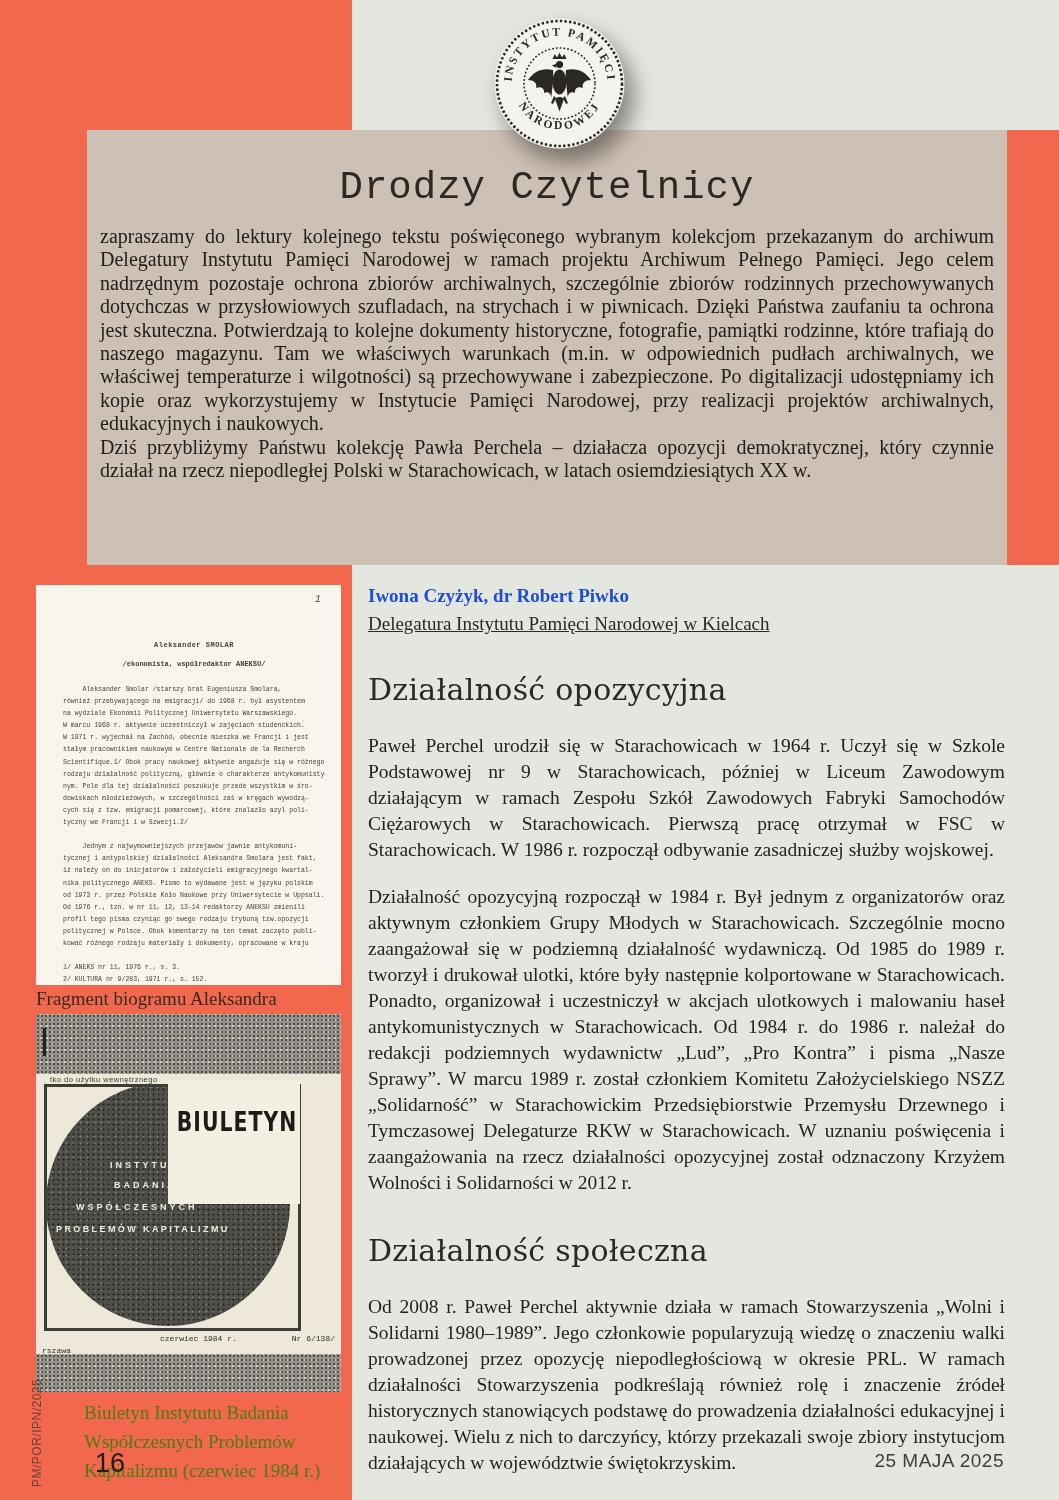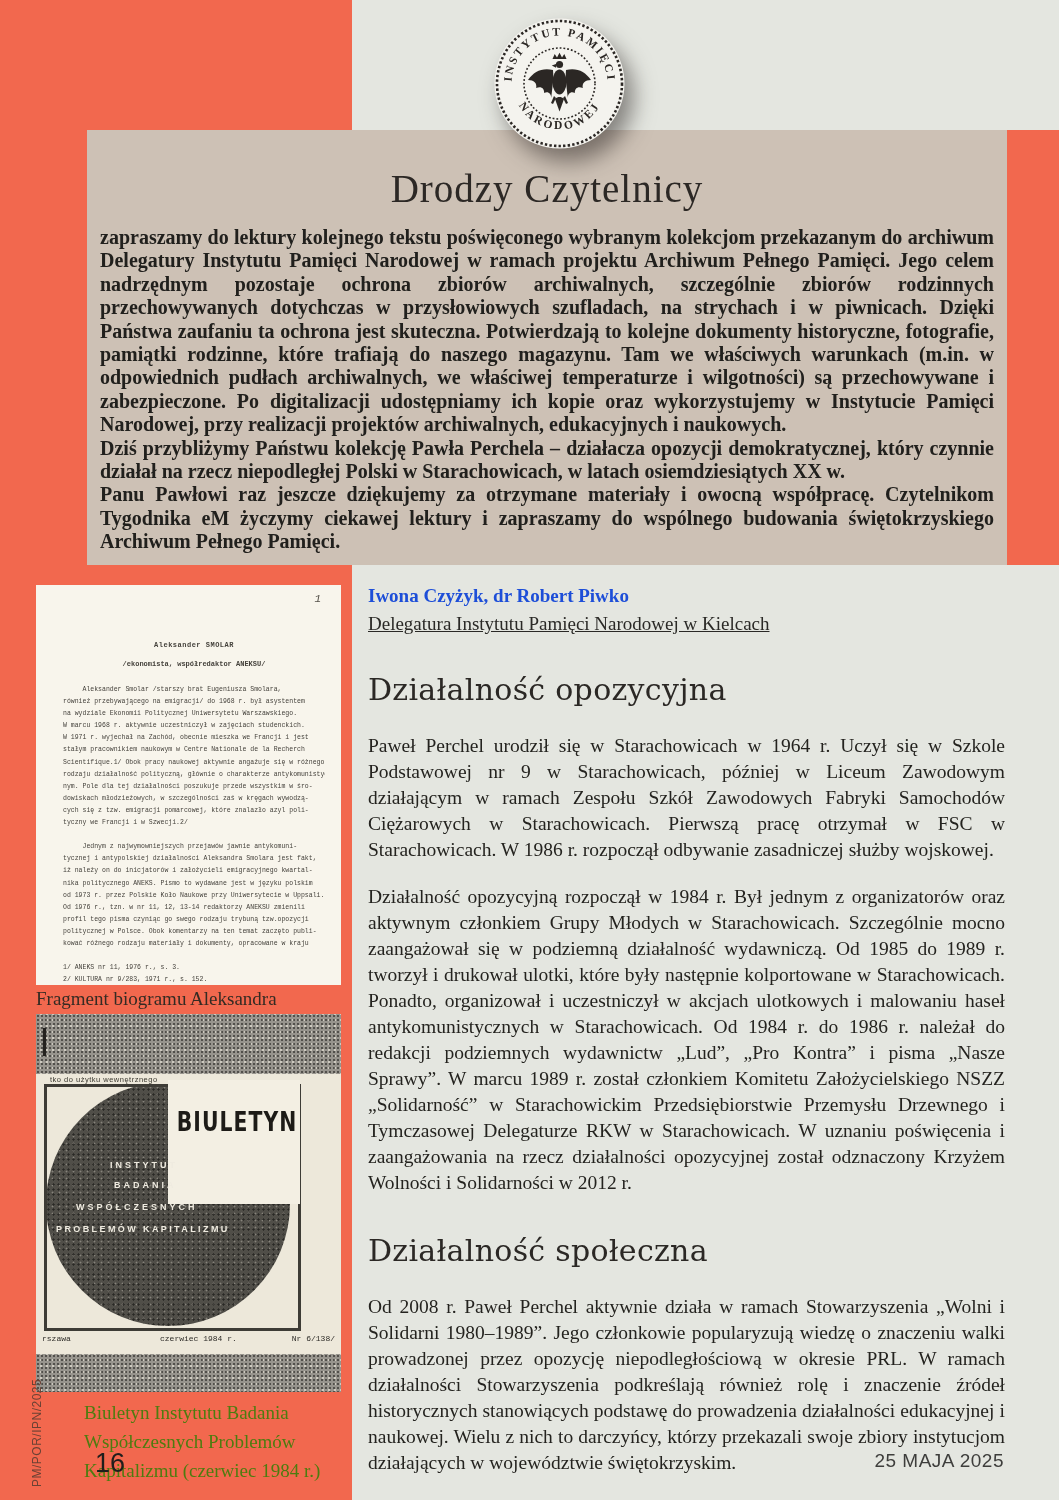--- a/index.html
+++ b/index.html
@@ -18,24 +18,24 @@
   .coral-band{position:absolute; left:0; top:130px; width:1059px; height:435px; background:var(--coral); z-index:1;}
   .intro-box{
     position:absolute; left:87px; top:130px; width:920px; height:435px;
     background:var(--beige); z-index:2; padding:20px 13px 0 13px;
   }
   
   .seal{position:absolute; left:492px; top:16px; width:135px; height:135px; z-index:3;
         filter:drop-shadow(9px 13px 11px rgba(35,30,28,.5));}
   
   .intro-title{
-    font-family:Liberation Serif, serif; font-weight:500; font-size:39px; letter-spacing:1px;
+    font-family:Liberation Mono, monospace; font-weight:500; font-size:39px; letter-spacing:1px;
     text-align:center; color:#2c2825; margin-top:16px;
   }
-  .intro-text{margin-top:15px;font-weight:bold;}
+  .intro-text{margin-top:15px;}
   .intro-text p{
     font-size:20px; line-height:23.4px; text-align:justify; color:#21201d;
   }
   
   .article{position:absolute; left:368px; top:585px; width:637px; z-index:2;}
   .byline-authors{font-size:19px; font-weight:bold; color:#1d4ed8;}
   .byline-aff{font-size:19px; margin-top:6px; color:#2a2926;text-decoration:underline;}
   .article h2{
     font-family:"DejaVu Serif", serif; font-weight:400; font-size:30px; color:#2b2825;
     margin:37px 0 26px 0; letter-spacing:.3px;
@@ -91,21 +91,21 @@
     letter-spacing:1px; transform:scale(1.02,1.3);
   }
   .cov-line{position:absolute; font-family:"Liberation Sans", sans-serif; font-weight:bold;
             color:#EFEBE0; font-size:9px; letter-spacing:3px; white-space:nowrap;text-align:right;}
   .cl1{left:74px; top:146px;}
   .cl2{left:78px; top:166px;}
   .cl3{left:40px; top:188px;}
   .cl4{left:20px; top:210px; letter-spacing:2.4px;}
   .cov-footer{position:absolute; left:6px; top:320px; width:293px;
               font-family:"Liberation Mono", monospace; font-size:8px; color:#2e2c28;}
-  .cov-footer .fl{position:absolute; left:0; top:0;text-align:center;}
+  .cov-footer .fl{position:absolute; left:0; top:12px;text-align:center;}
   .cov-footer .fc{position:absolute; left:118px; top:0;}
   .cov-footer .fr{position:absolute; right:0; top:0;}
   .caption2{
     position:absolute; left:84px; top:1398px; width:258px; z-index:2;
     font-size:19px; line-height:29px; color:#4d7c0f;
   }
   .spine{position:absolute; left:30px; top:1484px; z-index:2; width:0; height:0;}
   .spine span{
     display:inline-block; transform-origin:0 0; transform:rotate(-90deg);
     font-family:"Liberation Sans", sans-serif; font-size:12px; letter-spacing:.5px; color:#6b4134;
@@ -147,21 +147,20 @@
       <path d="M62,80 l-3,7 2,1 3,-6 z"></path>
       <path d="M73,80 l3,7 -2,1 -3,-6 z"></path>
     </g>
   </svg>
 
   <div class="intro-box">
     <h1 class="intro-title">Drodzy Czytelnicy</h1>
     <div class="intro-text">
       <p>zapraszamy do lektury kolejnego tekstu poświęconego wybranym kolekcjom przekazanym do archiwum Delegatury Instytutu Pamięci Narodowej w ramach projektu Archiwum Pełnego Pamięci. Jego celem nadrzędnym pozostaje ochrona zbiorów archiwalnych, szczególnie zbiorów rodzinnych przechowywanych dotychczas w przysłowiowych szufladach, na strychach i w piwnicach. Dzięki Państwa zaufaniu ta ochrona jest skuteczna. Potwierdzają to kolejne dokumenty historyczne, fotografie, pamiątki rodzinne, które trafiają do naszego magazynu. Tam we właściwych warunkach (m.in. w odpowiednich pudłach archiwalnych, we właściwej temperaturze i wilgotności) są przechowywane i zabezpieczone. Po digitalizacji udostępniamy ich kopie oraz wykorzystujemy w Instytucie Pamięci Narodowej, przy realizacji projektów archiwalnych, edukacyjnych i naukowych.</p>
       <p>Dziś przybliżymy Państwu kolekcję Pawła Perchela – działacza opozycji demokratycznej, który czynnie działał na rzecz niepodległej Polski w Starachowicach, w latach osiemdziesiątych XX w.</p>
-      <p>Panu Pawłowi raz jeszcze dziękujemy za otrzymane materiały i owocną współpracę. Czytelnikom Tygodnika eM życzymy ciekawej lektury i zapraszamy do wspólnego budowania świętokrzyskiego Archiwum Pełnego Pamięci.</p>
     </div>
   </div>
 
   <div class="fig1">
     <div class="pmark">1</div>
     <div class="t-title">Aleksander SMOLAR</div>
     <div class="t-sub">/ekonomista, współredaktor ANEKSU/</div>
     <div class="doc-body">
         <div class="tline">     Aleksander Smolar /starszy brat Eugeniusza Smolara,</div>
         <div class="tline">również przebywającego na emigracji/ do 1968 r. był asystentem</div>

